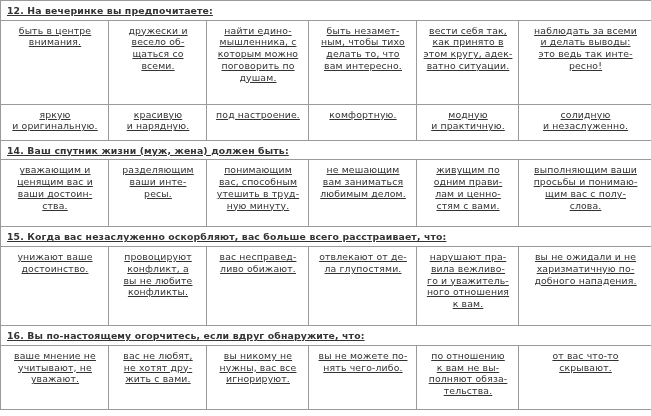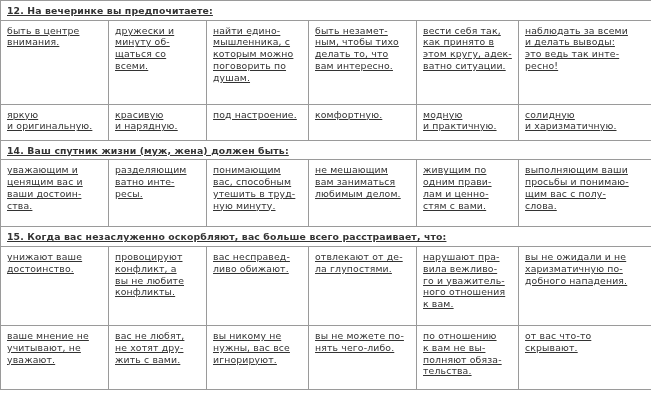--- a/index.html
+++ b/index.html
@@ -60,20 +60,21 @@
   
   tr.body-12 td { height: 76px; }
   tr.body-13 td { height: 28px; margin-top: 45px; }
   tr.body-14 td { height: 59px; }
   tr.body-15 td { height: 71px; }
   tr.body-16 td { height: 56px; }
 
   .cell-text {
     display: block;
     white-space: pre-line;
+    text-align: center;
   }
 </style>
 </head>
 <body>
 
 <div class="sheet">
   <table class="quiz">
     <colgroup>
       <col class="c1">
         <col class="c2">
@@ -87,21 +88,21 @@
       <tr>
         <td class="qhead" colspan="6">12. На вечеринке вы предпочитаете:</td>
       </tr>
       <tr class="body-12">
         <td>
             <span class="cell-text">быть в центре
 внимания.</span>
           </td>
         <td>
             <span class="cell-text">дружески и
-минуту об-
+весело об-
 щаться со
 всеми.</span>
           </td>
         <td>
             <span class="cell-text">найти едино-
 мышленника, с
 которым можно
 поговорить по
 душам.</span>
           </td>
@@ -139,37 +140,37 @@
           </td>
         <td>
             <span class="cell-text">комфортную.</span>
           </td>
         <td>
             <span class="cell-text">модную
 и практичную.</span>
           </td>
         <td>
             <span class="cell-text">солидную
-и харизматичную.</span>
+и незаслуженно.</span>
           </td>
       </tr>
 
       <tr>
         <td class="qhead" colspan="6">14. Ваш спутник жизни (муж, жена) должен быть:</td>
       </tr>
       <tr class="body-14">
         <td>
             <span class="cell-text">уважающим и
 ценящим вас и
 ваши достоин-
 ства.</span>
           </td>
         <td>
             <span class="cell-text">разделяющим
-ватно инте-
+ваши инте-
 ресы.</span>
           </td>
         <td>
             <span class="cell-text">понимающим
 вас, способным
 утешить в труд-
 ную минуту.</span>
           </td>
         <td>
             <span class="cell-text">не мешающим
@@ -219,20 +220,23 @@
 ного отношения
 к вам.</span>
           </td>
         <td>
             <span class="cell-text">вы не ожидали и не
 харизматичную по-
 добного нападения.</span>
           </td>
       </tr>
 
+      <tr>
+        <td class="qhead" colspan="6">16. Вы по-настоящему огорчитесь, если вдруг обнаружите, что:</td>
+      </tr>
       <tr class="body-16">
         <td>
             <span class="cell-text">ваше мнение не
 учитывают, не
 уважают.</span>
           </td>
         <td>
             <span class="cell-text">вас не любят,
 не хотят дру-
 жить с вами.</span>

